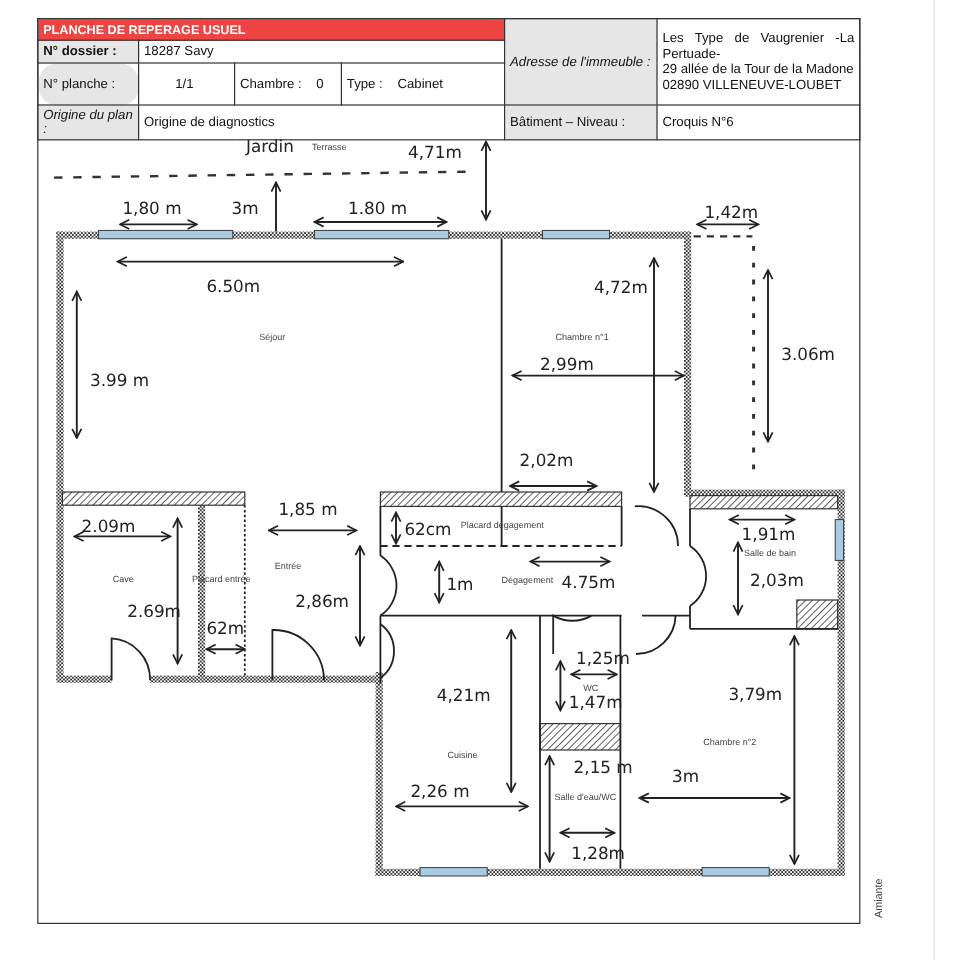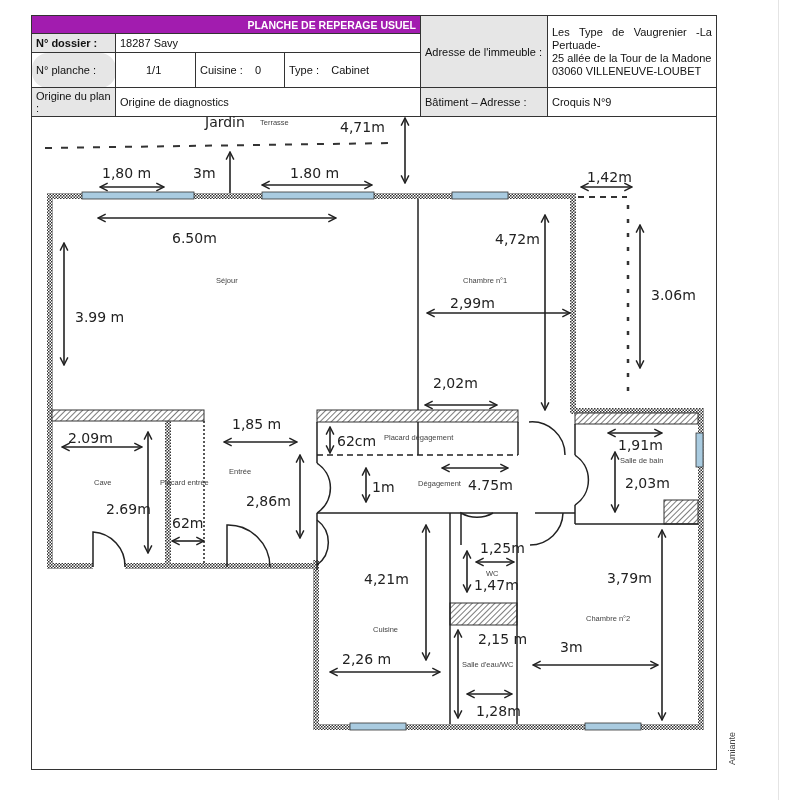--- a/index.html
+++ b/index.html
@@ -1,59 +1,59 @@
 <!DOCTYPE html>
 <html><head>
 <meta charset="utf-8">
 <style>
   html, body { margin:0; padding:0; background:#ffffff; }
   body { width:794px; height:800px; position:relative; overflow:hidden; font-family:"Liberation Sans", sans-serif; color:#111; }
   .frame { position:absolute; left:31px; top:15px; width:686px; height:755px; border:1.5px solid #333; box-sizing:border-box; }
   table.hdr { position:absolute; left:31px; top:15px; width:686px; border-collapse:collapse; font-size:11px; }
   table.hdr td { border:1px solid #333; padding:2px 4px; vertical-align:middle; }
-  .title-cell { background:#a21caf; color:#fff; text-align:right; font-weight:bold; font-size:10.5px; height:13px;margin-top:37px; }
+  .title-cell { background:#ef4444; color:#fff; text-align:left; font-weight:bold; font-size:10.5px; height:13px;margin-top:37px; }
   .lbl { background:#e6e6e6; }
   .addr { font-size:11px; line-height:13px; text-align:justify; }
   svg.plan { position:absolute; left:0; top:0; }
   .hand { font-family:"DejaVu Sans", sans-serif; font-size:14px; fill:#222; }
   .room { font-family:"Liberation Sans", sans-serif; font-size:7.5px; fill:#444; }
   .amiante { position:absolute; left:727px; top:765px; transform:rotate(-90deg); transform-origin:left top; font-size:9px; color:#444; }
   .sidebar-line { position:absolute; left:778px; top:0; width:1px; height:800px; background:#e4e4e4; }
 </style>
 </head>
 <body>
 
 <div class="sidebar-line"></div>
 
 <table class="hdr">
   <tbody>
       <tr>
     <td colspan="4" class="title-cell">PLANCHE DE REPERAGE USUEL</td>
-    <td rowspan="3" class="lbl" style="width:118px;">Adresse de l'immeuble :</td>
+    <td rowspan="3" class="lbl" style="width:118px;font-style:italic;">Adresse de l'immeuble :</td>
     <td rowspan="3" class="addr" style="width:160px;">
       <div>Les Type de Vaugrenier -La Pertuade-</div>
-      <div>25 allée de la Tour de la Madone</div>
-      <div>03060 VILLENEUVE-LOUBET</div>
+      <div>29 allée de la Tour de la Madone</div>
+      <div>02890 VILLENEUVE-LOUBET</div>
     </td>
   </tr>
   <tr>
     <td class="lbl" style="width:75px;height:14px;font-weight:bold;">N° dossier :</td>
     <td colspan="3">18287 Savy</td>
   </tr>
   <tr>
     <td class="lbl" style="height:30px;border-radius:16px;">N° planche :</td>
     <td style="width:45px;padding-left:30px;">1/1</td>
-    <td style="width:80px;"><span>Cuisine :</span>&nbsp;&nbsp;&nbsp;&nbsp;<span>0</span></td>
+    <td style="width:80px;"><span>Chambre :</span>&nbsp;&nbsp;&nbsp;&nbsp;<span>0</span></td>
     <td><span>Type :</span>&nbsp;&nbsp;&nbsp;&nbsp;<span>Cabinet</span></td>
   </tr>
   <tr>
-    <td class="lbl" style="height:12px;">Origine du plan :</td>
+    <td class="lbl" style="height:12px;font-style:italic;">Origine du plan :</td>
     <td colspan="3">Origine de diagnostics</td>
-    <td class="lbl">Bâtiment – Adresse :</td>
-    <td>Croquis N°9</td>
+    <td class="lbl">Bâtiment – Niveau :</td>
+    <td>Croquis N°6</td>
   </tr>
 </tbody>
   </table>
 
 <div class="frame"></div>
 
 <svg class="plan" width="794" height="800" viewBox="0 0 794 800">
   <defs>
     <pattern id="checker" width="3" height="3" patternUnits="userSpaceOnUse">
       <rect width="3" height="3" fill="#fff"></rect>

